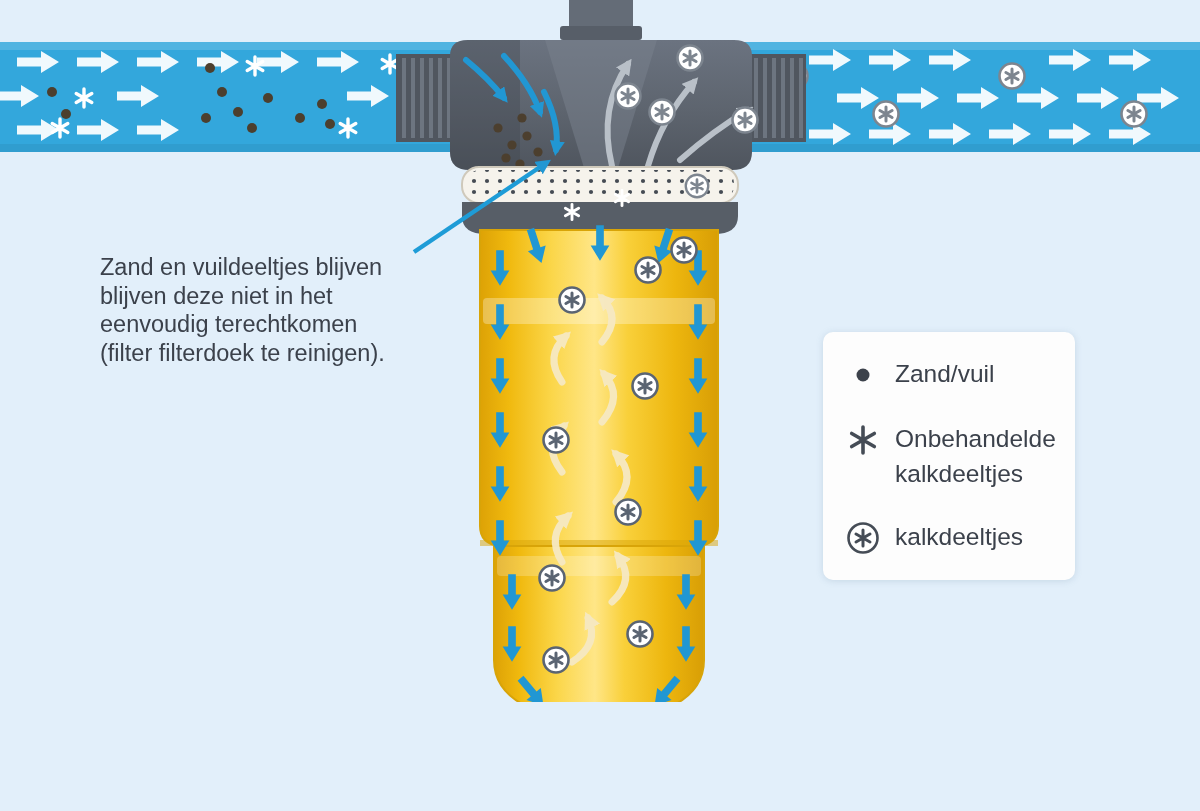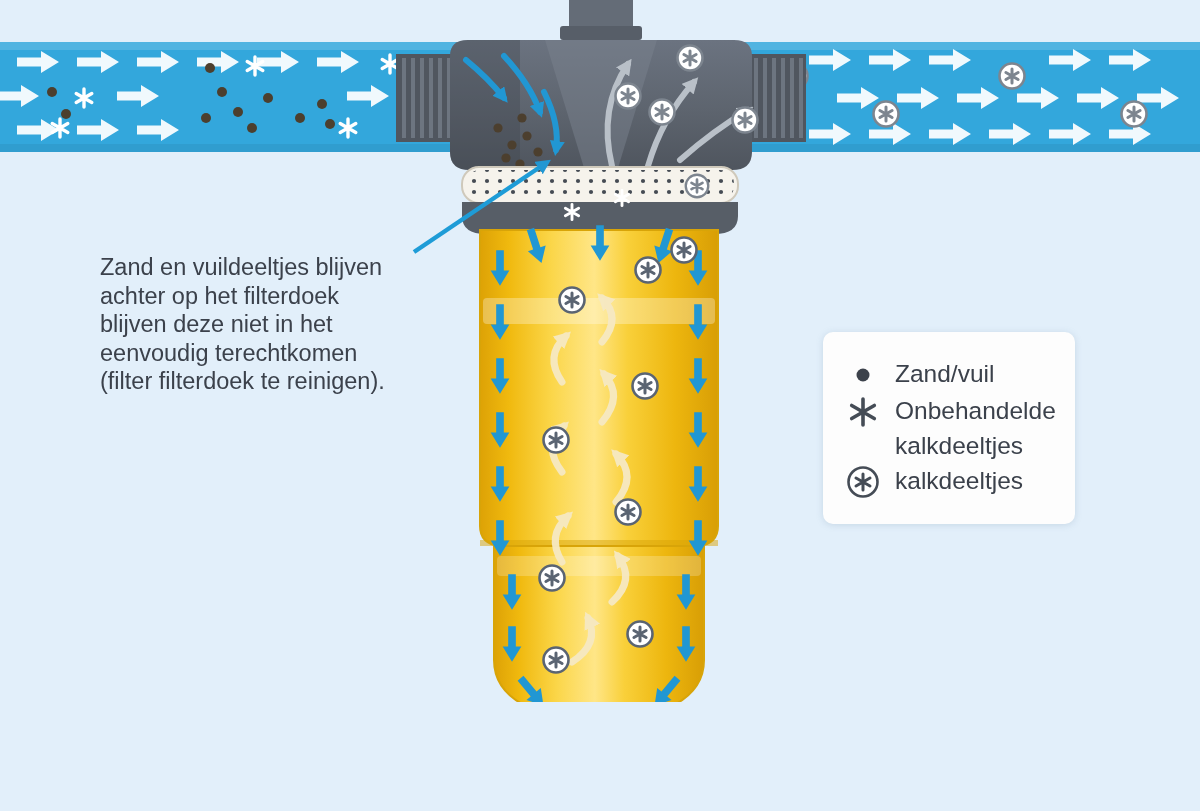--- a/index.html
+++ b/index.html
@@ -3,21 +3,21 @@
 <meta charset="utf-8">
 <style>
   html,body{margin:0;padding:0;background:#e2effa;}
   .canvas{position:relative;width:1200px;height:702px;background:#e2effa;overflow:hidden;
           font-family:"Liberation Sans",sans-serif;}
   .canvas svg.diagram{position:absolute;left:0;top:0;}
   .annotation{position:absolute;left:100px;top:253px;color:#3b414b;font-size:23.5px;
               line-height:28.5px;white-space:nowrap;}
   .legend{position:absolute;left:823px;top:332px;width:252px;box-sizing:border-box;
           background:#fdfdfd;border-radius:10px;padding:24px 20px;display:flex;
-          flex-direction:column;box-shadow:0 1px 7px rgba(100,130,160,.22);}
+          flex-direction:column;gap:28px;box-shadow:0 1px 7px rgba(100,130,160,.22);}
   .legend-item{display:flex;gap:12px;align-items:flex-start;}
   .legend-icon{flex:0 0 40px;display:flex;justify-content:center;margin-top:1px;}
   .legend-text{font-size:24.5px;line-height:35px;color:#3b414b;}
   .caption{position:absolute;left:0;top:784px;width:100%;text-align:center;
            color:#2aa4dc;font-size:17.5px;}
 </style>
 </head>
 <body>
 
 <div class="canvas">
@@ -272,21 +272,20 @@
       <use href="#ast" transform="translate(540,716) scale(0.9)"></use>
       <use href="#ast" transform="translate(600,722) scale(0.9)"></use>
       <use href="#ast" transform="translate(658,716) scale(0.9)"></use>
     </g>
 
     <path d="M414,252 L546,163" fill="none" stroke="#1e9cd7" stroke-width="4.5" marker-end="url(#mb)"></path>
   </svg>
 
   <div class="annotation">
     <div>Zand en vuildeeltjes blijven</div>
-    <div>achter op het filterdoek</div>
     <div>blijven deze niet in het</div>
     <div>eenvoudig terechtkomen</div>
     <div>(filter filterdoek te reinigen).</div>
   </div>
 
   <div class="legend">
     <div class="legend-item">
       <span class="legend-icon">
         <svg width="36" height="36">
             <circle cx="18" cy="18" r="6.5" fill="#3c424b"></circle>

